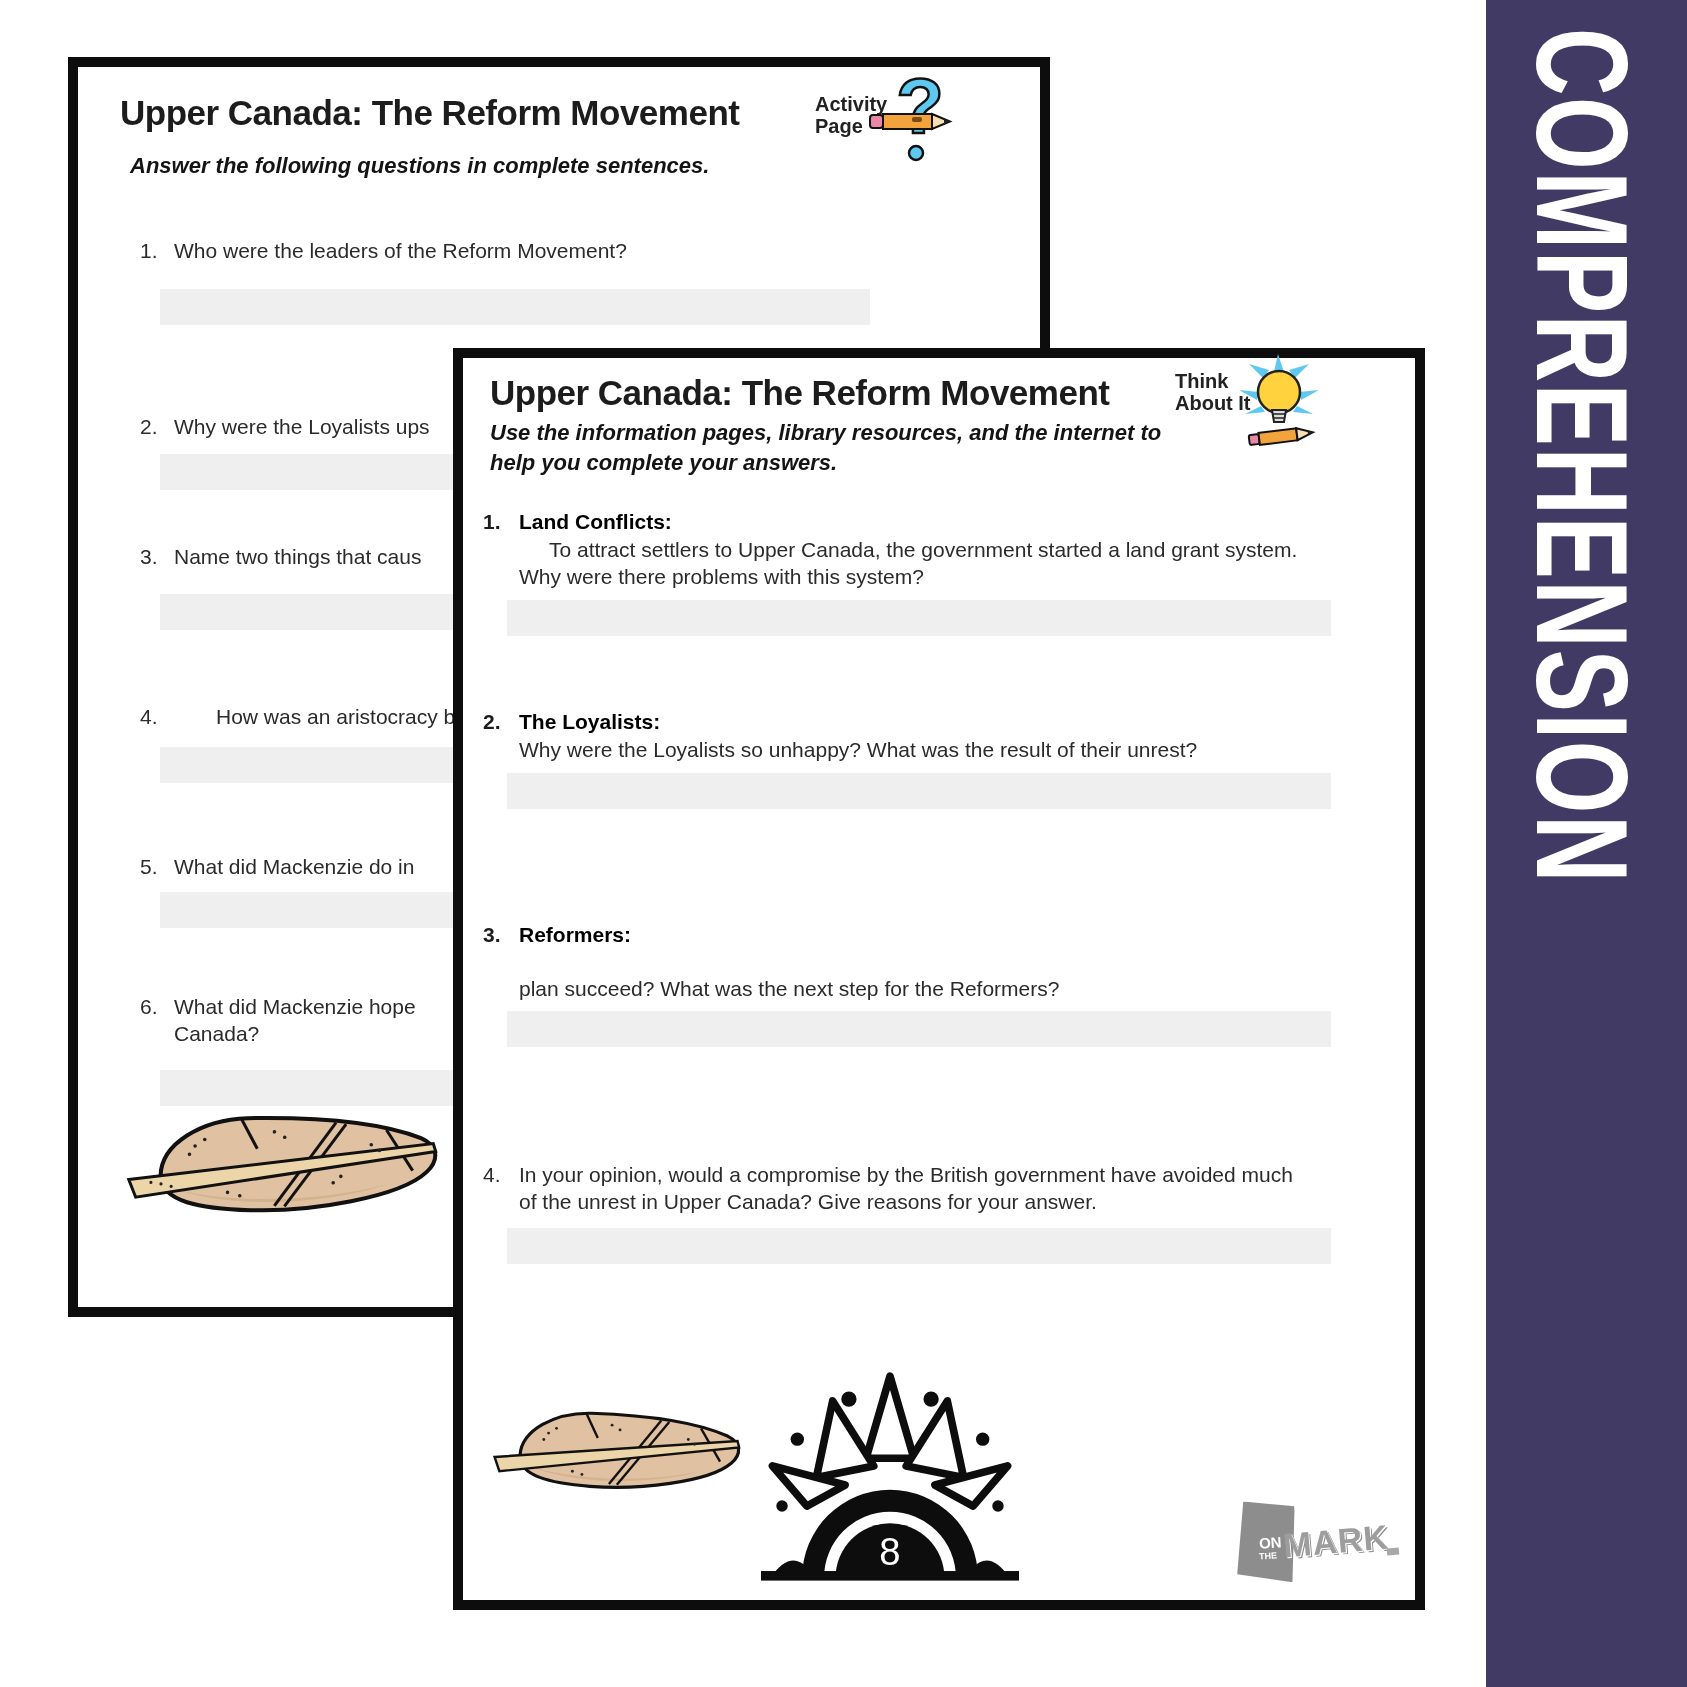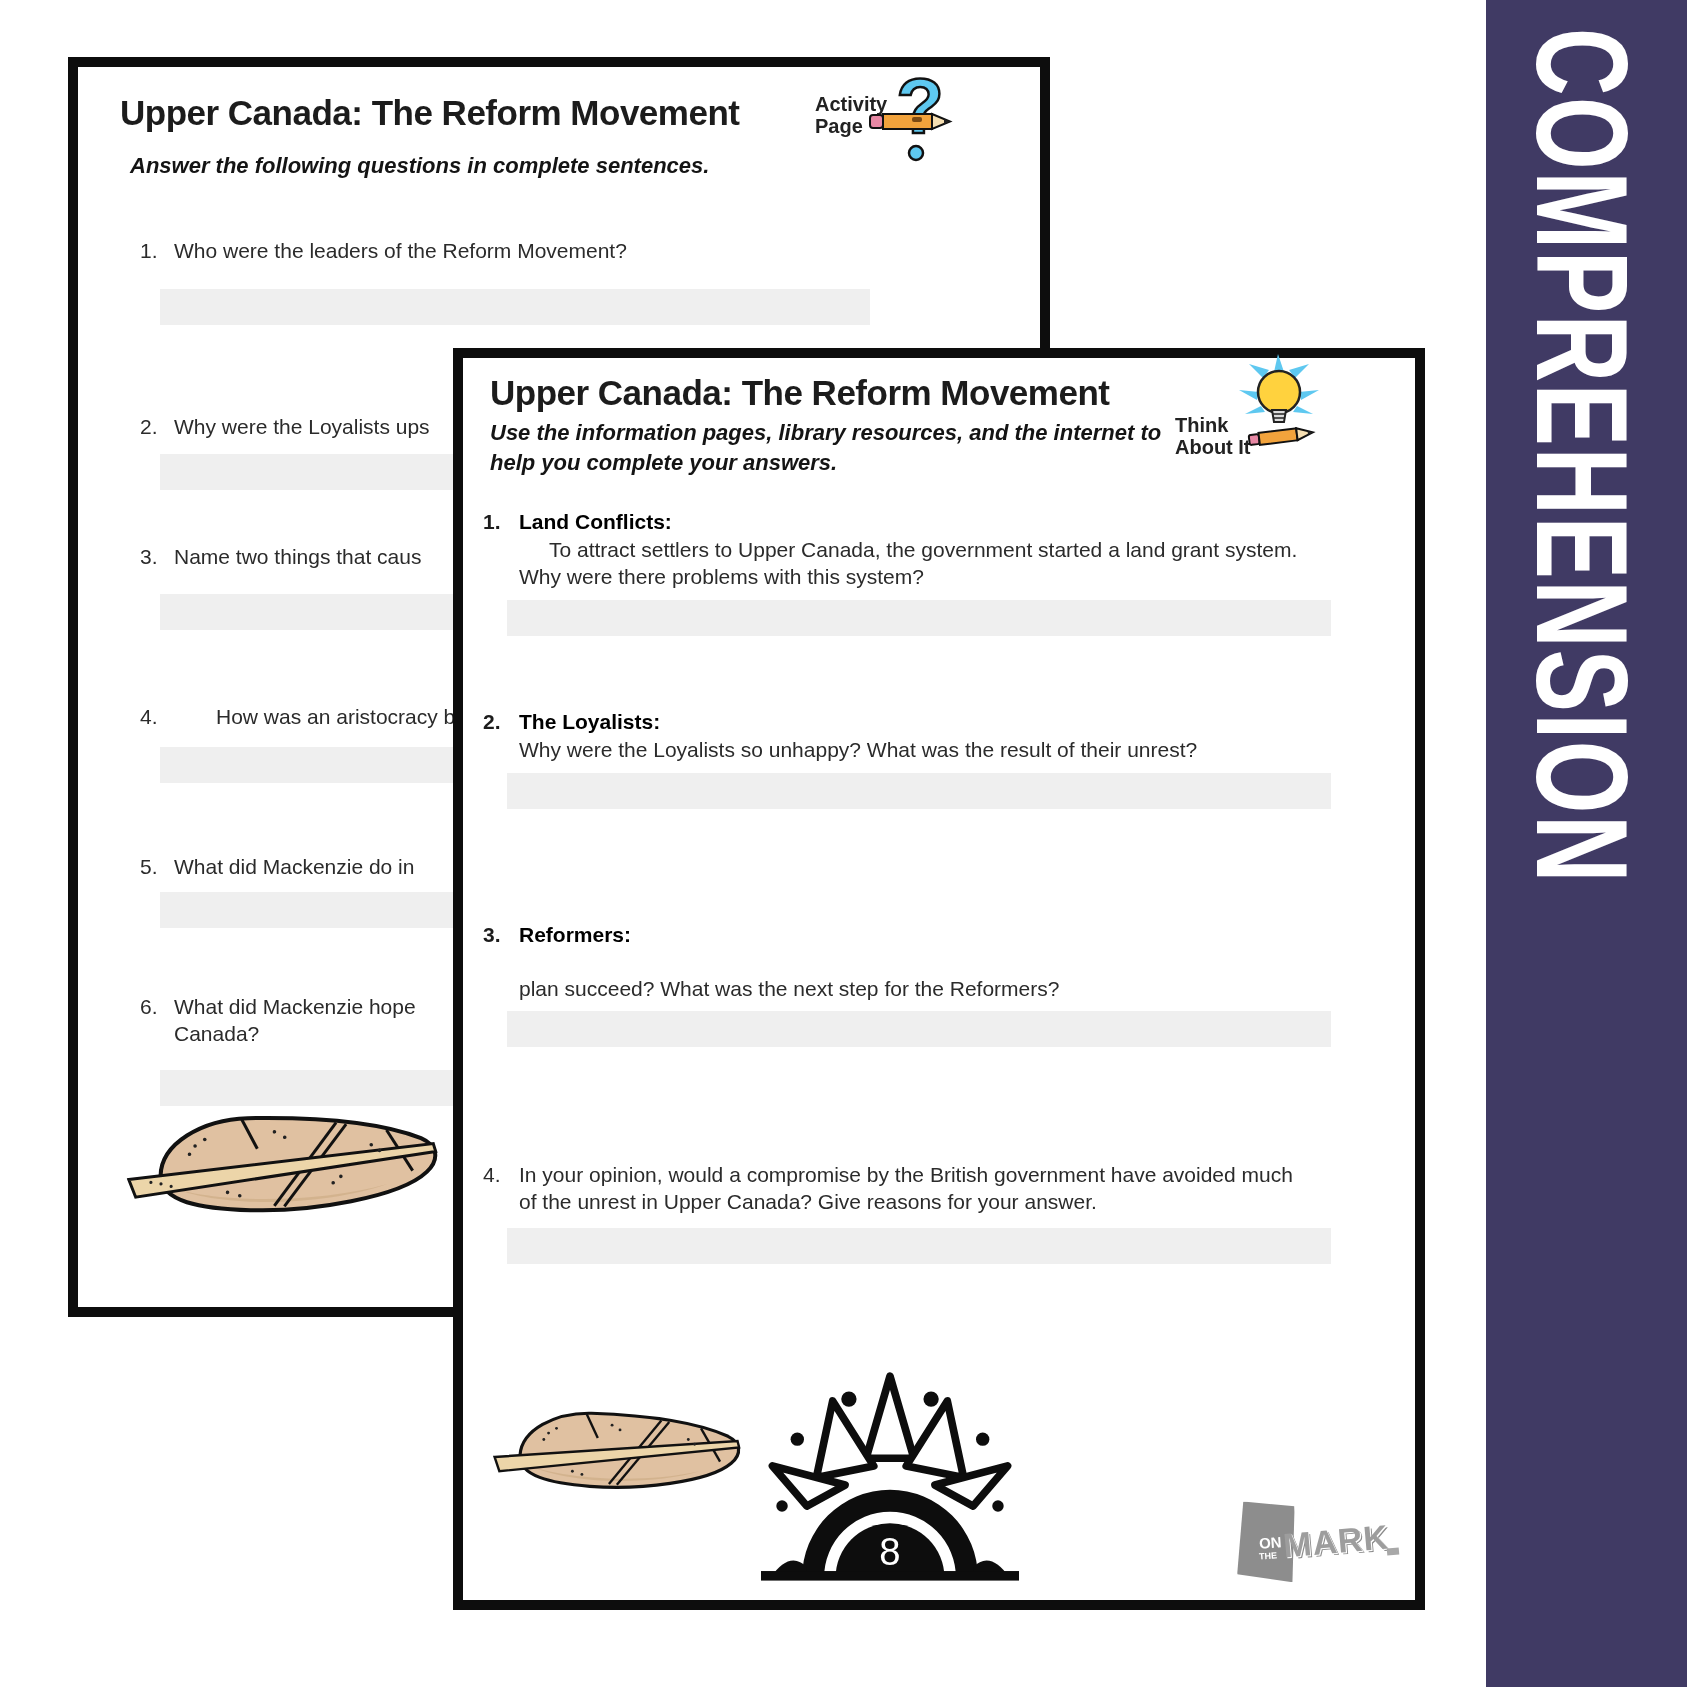--- a/index.html
+++ b/index.html
@@ -107,21 +107,21 @@
             <circle cx="34" cy="92" r="1.6"></circle>
             <circle cx="44" cy="95" r="1.6"></circle>
         </g>
       </svg>
     </div>
   </div>
 
   <div id="front-page" class="page">
     <div class="page-title" style="left:27px;top:15px;">Upper Canada: The Reform Movement</div>
 
-    <div class="badge-label" style="left:712px;top:12px;margin-top:44px;">
+    <div class="badge-label" style="left:712px;top:12px;">
       <div>Think</div>
       <div>About It</div>
     </div>
 
     <div class="icon-box" style="left:768px;top:-6px;width:100px;height:102px;">
       <svg width="100" height="102" viewBox="0 0 100 102">
         <g fill="#5ec8f0">
           <polygon points="47,2 43,20 53,20"></polygon>
           <polygon points="18,12 32,26 38,18"></polygon>
           <polygon points="78,12 64,26 58,18"></polygon>

